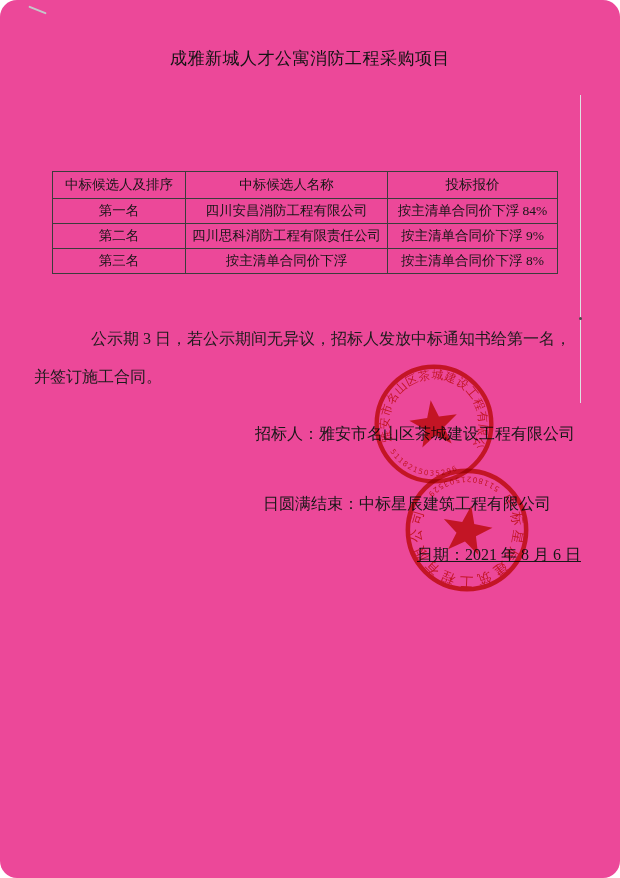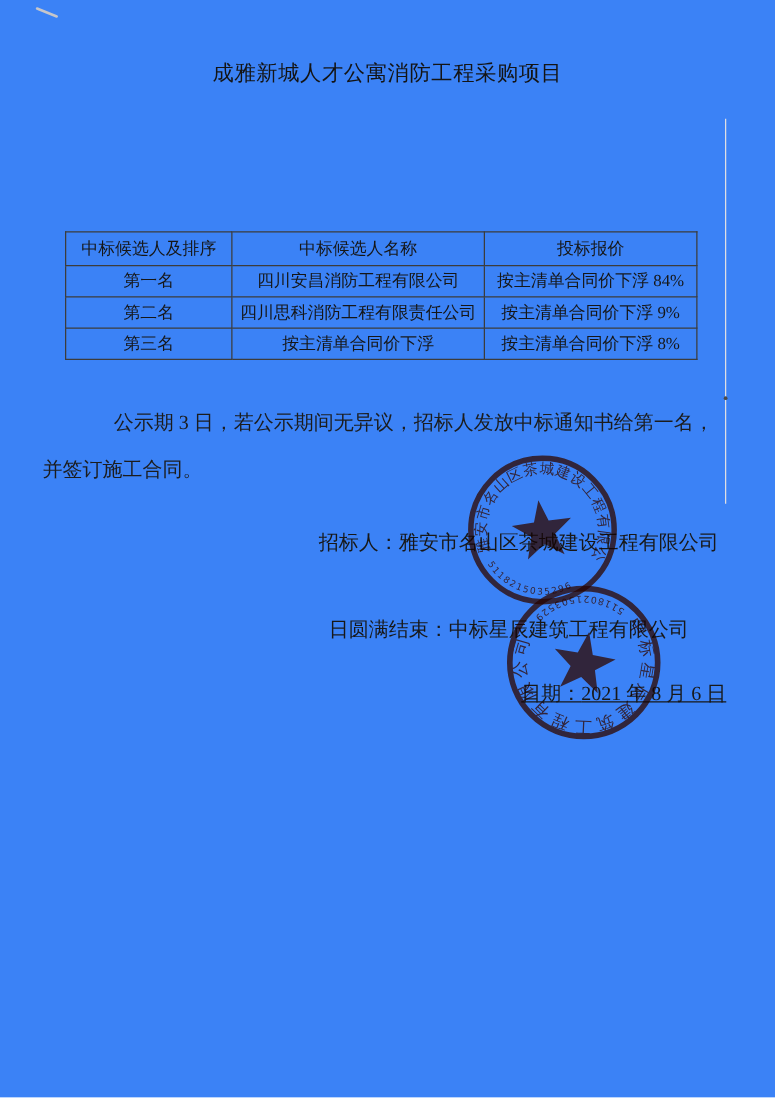--- a/index.html
+++ b/index.html
@@ -1,28 +1,29 @@
 <!DOCTYPE html>
 <html><head>
 <meta charset="utf-8">
 <style>
   html,body{margin:0;padding:0;background:#ffffff;}
   .page{
     position:relative;width:620px;height:878px;overflow:hidden;
-    background:#3b82f6;color:#1c1c1c;
+    background:#ec4899;color:#1c1c1c;
     font-family:"Liberation Serif","DejaVu Serif",serif;
+    border-radius:17px;
   }
   .abs{position:absolute;}
   .doc-title{
     top:47px;left:0;width:620px;text-align:center;
     font-size:17px;letter-spacing:.5px;color:#141414;
   }
   .intro{top:120px;left:48px;width:545px;font-size:15.5px;}
   .bid-table{
-    top:185px;left:52px;border-collapse:collapse;table-layout:fixed;
+    top:171px;left:52px;border-collapse:collapse;table-layout:fixed;
     font-size:13.5px;color:#161616;
   }
   .bid-table td,.bid-table th{
     border:1px solid #3c3c3c;text-align:center;vertical-align:middle;
     font-weight:normal;padding:0 2px;
   }
   .bid-table th{height:26px;}
   .bid-table td{height:24px;margin-left:34px;}
   .notice{
     top:320px;left:34px;width:556px;font-size:16px;line-height:37.5px;

